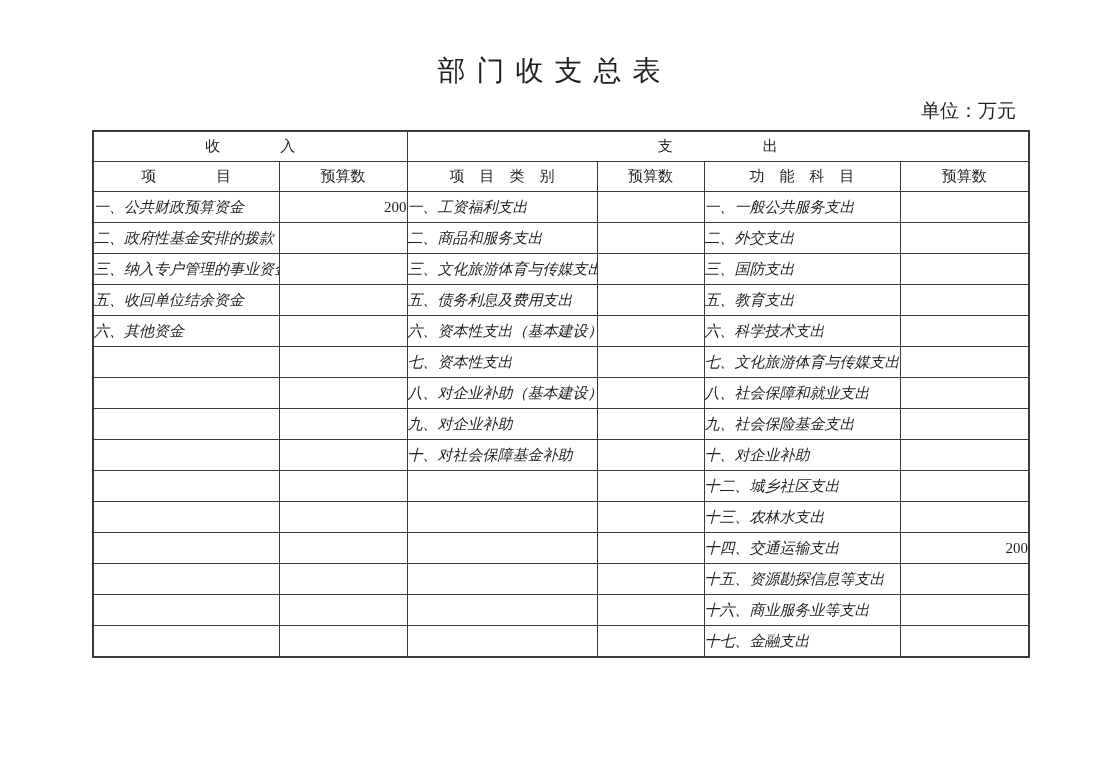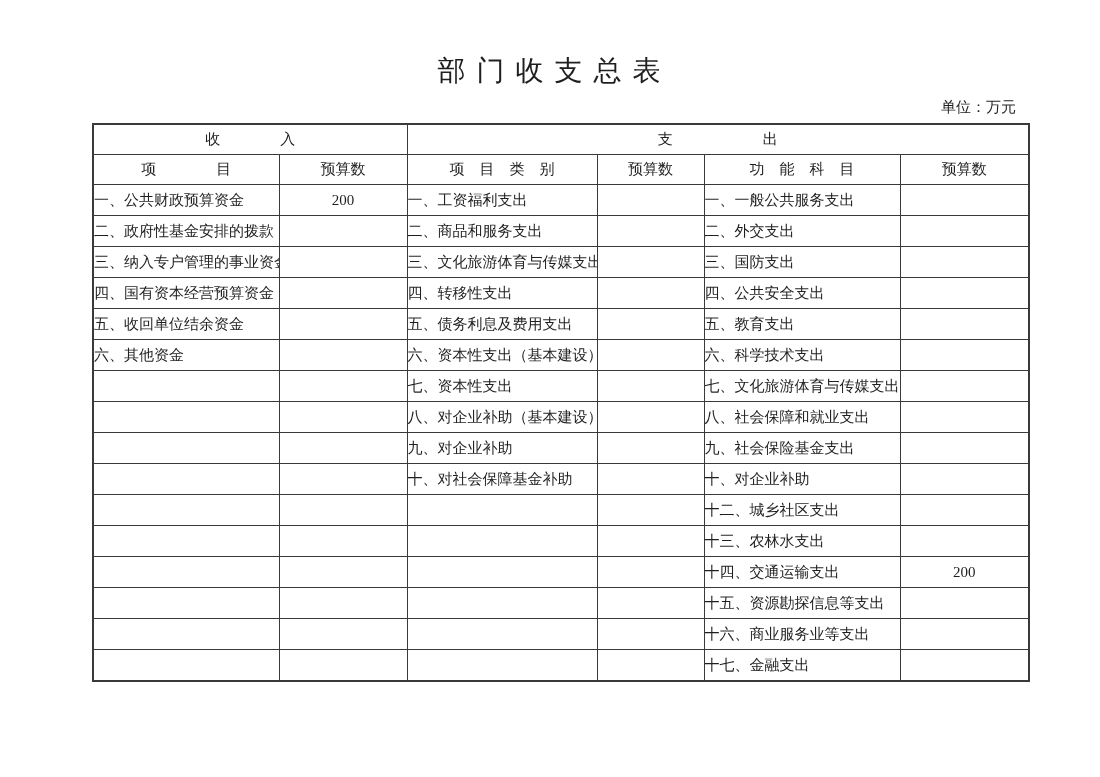--- a/index.html
+++ b/index.html
@@ -7,35 +7,35 @@
     width: 1100px; height: 777px; background: #ffffff;
     font-family: "Liberation Serif", "DejaVu Serif", serif;
     color: #1f1f1f; overflow: hidden;
   }
   .page-title {
     margin: 52px 0 0 0; text-align: center;
     font-size: 28px; font-weight: normal; letter-spacing: 2px;
   }
   .unit-label {
     width: 936px; margin: 8px 0 6px 92px; box-sizing: border-box;
-    text-align: right; padding-right: 12px; font-size: 15px;
+    text-align: right; padding-right: 12px; font-size: 19px;
   }
   table.summary-table {
     width: 936px; margin-left: 92px; table-layout: fixed;
     border-collapse: collapse; border: 2px solid #3a3a3a; padding-left: 40px;
   }
   .summary-table td {
     border: 1px solid #3a3a3a; height: 30px; padding: 0;
     font-size: 15px; white-space: nowrap; overflow: hidden;
     vertical-align: middle;
   }
   .summary-table tr.header-row td { height: 29px; }
   .section-header-cell, .col-header-cell { text-align: center; }
-  .item-cell  { padding-left: 8px;  text-align: left; }
-  .value-cell { padding-left: 18px; text-align: center; }
+  .item-cell  { padding-left: 8px;  text-align: left; font-style: italic; }
+  .value-cell { padding-left: 18px; text-align: right; }
 </style>
 </head>
 <body>
 
 <div class="page-title">部 门 收 支 总 表</div>
 <div class="unit-label">单位：万元</div>
 
 <table class="summary-table">
   <colgroup>
     <col style="width:186px">
@@ -75,28 +75,20 @@
         <td class="value-cell"></td>
         <td class="item-cell">二、外交支出</td>
         <td class="value-cell"></td>
       </tr>
       <tr>
         <td class="item-cell">三、纳入专户管理的事业资金</td>
         <td class="value-cell"></td>
         <td class="item-cell">三、文化旅游体育与传媒支出</td>
         <td class="value-cell"></td>
         <td class="item-cell">三、国防支出</td>
-        <td class="value-cell"></td>
-      </tr>
-      <tr>
-        <td class="item-cell">四、国有资本经营预算资金</td>
-        <td class="value-cell"></td>
-        <td class="item-cell">四、转移性支出</td>
-        <td class="value-cell"></td>
-        <td class="item-cell">四、公共安全支出</td>
         <td class="value-cell"></td>
       </tr>
       <tr>
         <td class="item-cell">五、收回单位结余资金</td>
         <td class="value-cell"></td>
         <td class="item-cell">五、债务利息及费用支出</td>
         <td class="value-cell"></td>
         <td class="item-cell">五、教育支出</td>
         <td class="value-cell"></td>
       </tr>

